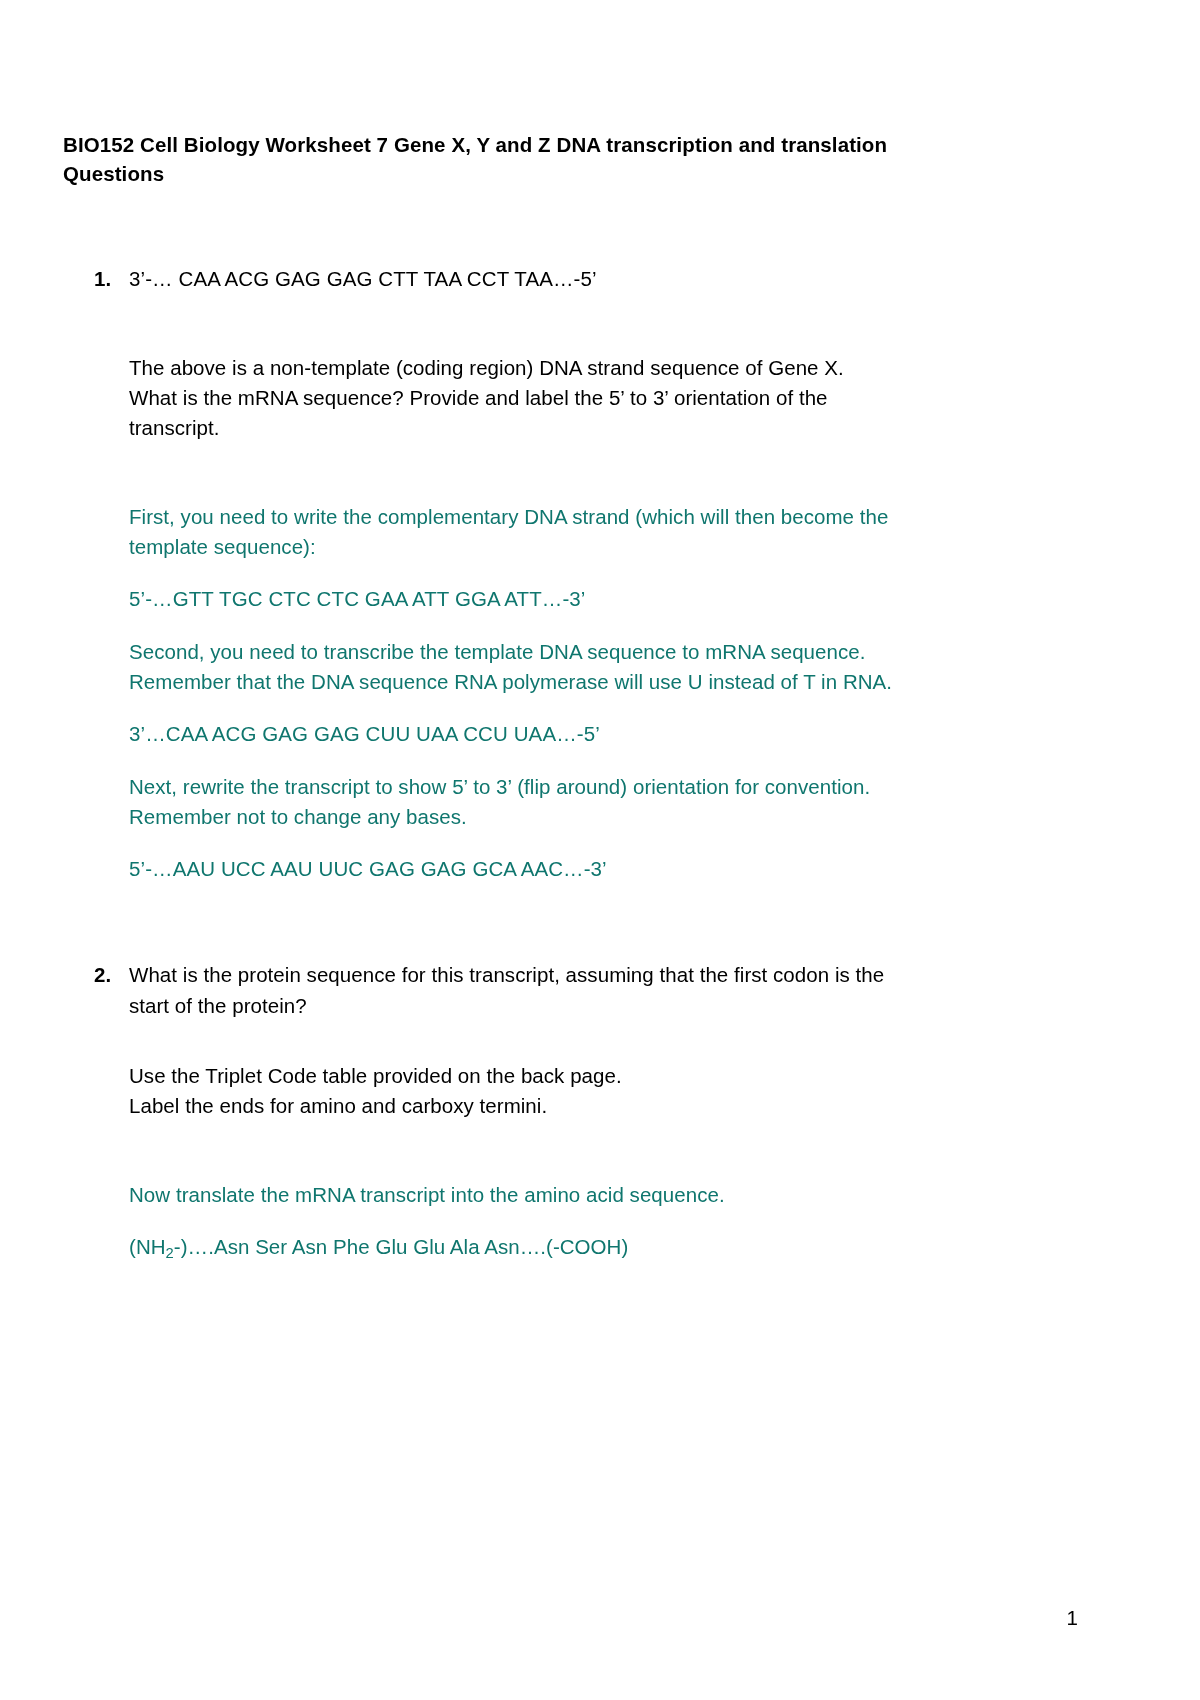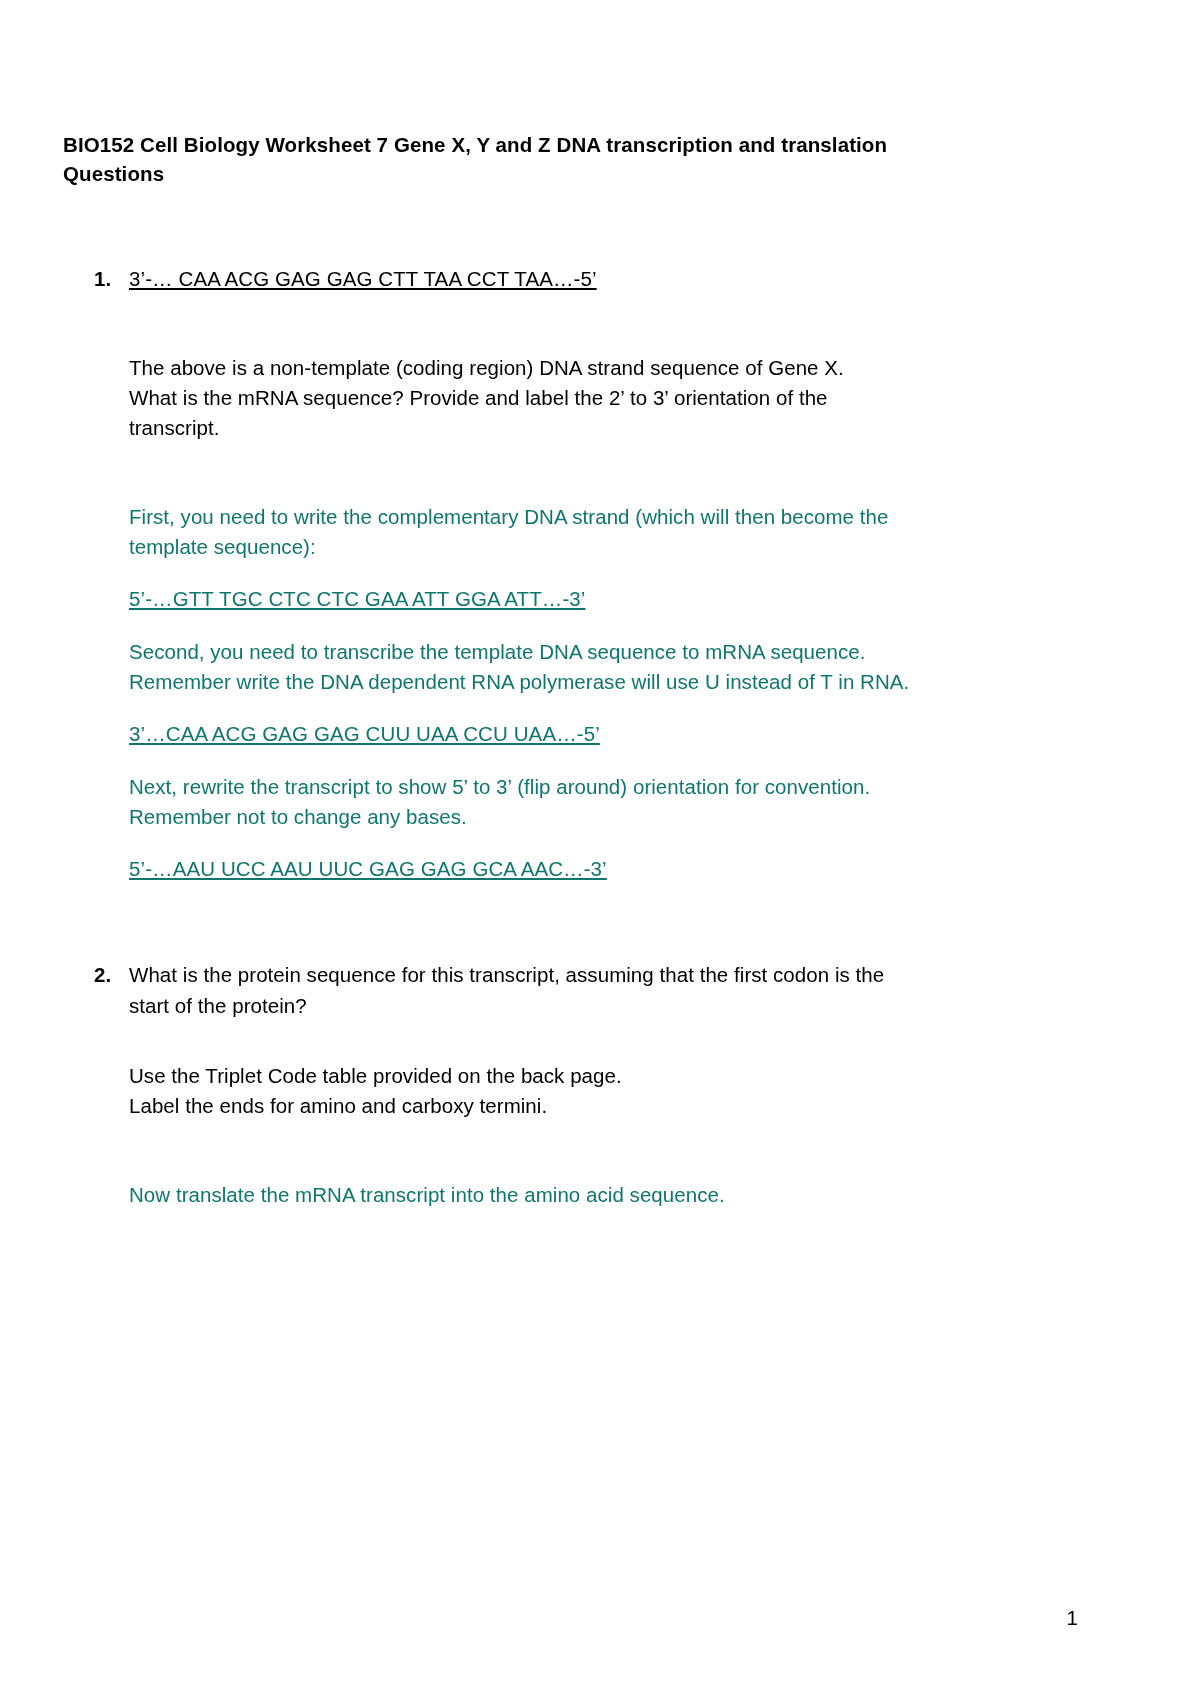--- a/index.html
+++ b/index.html
@@ -58,21 +58,20 @@
     font-size: 20.5px;
     line-height: 1.48;
     letter-spacing: 0.05px;
     margin: 0;
   }
   .red {
     color: #0f766e;
   }
   .mono-seq {
     letter-spacing: 0.1px;
-    text-decoration: underline;
   }
   .spacer-s { height: 22px; }
   .spacer-m { height: 40px; }
   .spacer-l { height: 58px; }
   .spacer-xl { height: 76px; }
 
   .page-number {
     position: absolute;
     right: 122px;
     bottom: 72px;
@@ -97,40 +96,40 @@
 
     <li class="q-item">
       <span class="q-num">1.</span>
 
       <div class="block mono-seq">3’-… CAA ACG GAG GAG CTT TAA CCT TAA…-5’</div>
 
       <div class="spacer-l"></div>
 
       <div class="q-text">
         <div>The above is a non-template (coding region) DNA strand sequence of Gene X.</div>
-        <div>What is the mRNA sequence? Provide and label the 2’ to 3’ orientation of the</div>
+        <div>What is the mRNA sequence? Provide and label the 5’ to 3’ orientation of the</div>
         <div>transcript.</div>
       </div>
 
       <div class="spacer-l"></div>
 
       <div class="block red">
         <div>First, you need to write the complementary DNA strand (which will then become the</div>
         <div>template sequence):</div>
       </div>
 
       <div class="spacer-s"></div>
 
       <div class="block red mono-seq">5’-…GTT TGC CTC CTC GAA ATT GGA ATT…-3’</div>
 
       <div class="spacer-s"></div>
 
       <div class="block red">
         <div>Second, you need to transcribe the template DNA sequence to mRNA sequence.</div>
-        <div>Remember write the DNA dependent RNA polymerase will use U instead of T in RNA.</div>
+        <div>Remember that the DNA sequence RNA polymerase will use U instead of T in RNA.</div>
       </div>
 
       <div class="spacer-s"></div>
 
       <div class="block red mono-seq">3’…CAA ACG GAG GAG CUU UAA CCU UAA…-5’</div>
 
       <div class="spacer-s"></div>
 
       <div class="block red">
         <div>Next, rewrite the transcript to show 5’ to 3’ (flip around) orientation for convention.</div>
@@ -158,19 +157,20 @@
         <div>Use the Triplet Code table provided on the back page.</div>
         <div>Label the ends for amino and carboxy termini.</div>
       </div>
 
       <div class="spacer-l"></div>
 
       <div class="block red">Now translate the mRNA transcript into the amino acid sequence.</div>
 
       <div class="spacer-s"></div>
 
+      <div class="block red"><span>(NH</span><sub>2</sub><span>-)….Asn Ser Asn Phe Glu Glu Ala Asn….(-COOH)</span></div>
     </li>
 
   </ol>
 
   <div class="page-number">1</div>
 
 </div>
 
 </body></html>

